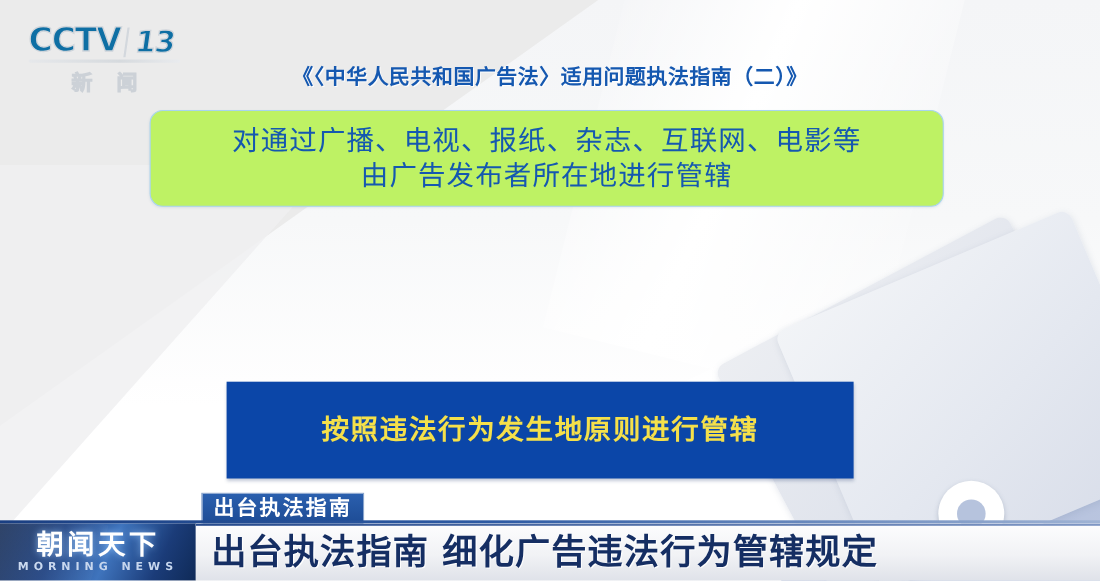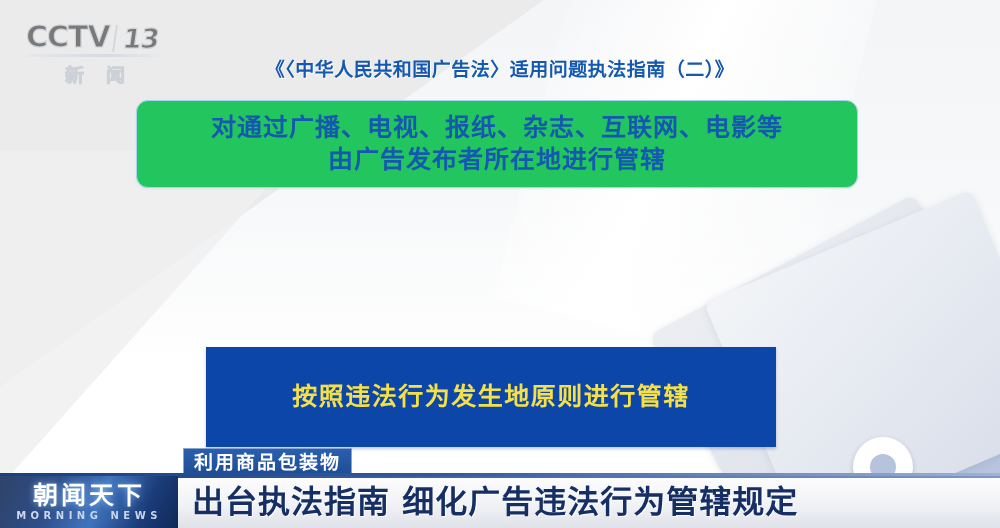--- a/index.html
+++ b/index.html
@@ -134,21 +134,21 @@
     width: 140px; height: 66px;
   }
   .cctv-row {
     display: flex;
     align-items: flex-end;
     font-family: "DejaVu Sans", "Liberation Sans", sans-serif;
     font-weight: 700;
     letter-spacing: -1px;
     font-size: 30px;
     line-height: 1;
-    color: #737373;
+    color: #0369a1;
     -webkit-text-stroke: 1.2px #cfd4da;
     text-shadow: 0 1px 0 #e8eaed;
     opacity: .95;
   }
   .cctv-13 {
     margin-left: 4px;
     font-size: 27px;
     border-left: 2px solid #d2d7dd;
     padding-left: 7px;
     transform: skewX(-8deg);
@@ -192,44 +192,44 @@
     display: flex;
     flex-direction: column;
     align-items: center;
     justify-content: center;
     text-align: center;
     white-space: nowrap;
   }
   .box-line { line-height: 1.28; }
 
   .box-light {
-    background: #22c55e;
+    background: #bef264;
     border: 1.6px solid #a8d4ef;
     border-radius: 12px;
     color: #1558b0;
-    font-weight: 700;
+    font-weight: 400;
     font-size: 25px;
     letter-spacing: 1px;
     box-shadow: 0 1px 2px rgba(90,130,170,.12);
   }
 
   .box-dark {
     background: #0b46a8;
     border: none;
     color: #f5e04a;
     font-weight: 700;
     font-size: 25px;
     letter-spacing: 1.5px;
     box-shadow: 0 2px 3px rgba(40,60,110,.28);
   }
 
   #box1 { left: 136px; top: 100px;  width: 722px; height: 88px; }
   #box2 { left: 264px; top: 199px;  width: 466px; height: 42px; }
   #box3 { left: 172px; top: 256px;  width: 634px; height: 82px; }
-  #box4 { left: 206px; top: 347px;  width: 570px; height: 100px; }
+  #box4 { left: 206px; top: 347px;  width: 570px; height: 88px; }
 
   
   .source-tag {
     position: absolute;
     left: 183px; top: 448px;
     padding: 3px 10px 4px 10px;
     background: linear-gradient(180deg, #2a5fae 0%, #1d4b94 100%);
     color: #ffffff;
     font-size: 19px;
     font-weight: 700;
@@ -346,21 +346,21 @@
     <div class="box-line">对通过广播、电视、报纸、杂志、互联网、电影等</div>
     <div class="box-line">由广告发布者所在地进行管辖</div>
   </div>
 
 
 
   <div id="box4" class="box box-dark">
     <div class="box-line">按照违法行为发生地原则进行管辖</div>
   </div>
 
-  <div class="source-tag">利用商品包装物</div>
+  <div class="source-tag">出台执法指南</div>
 
   <div class="banner-rule"></div>
   <div class="banner">
     <div class="prog-logo">
       <div class="prog-cn">朝闻天下</div>
       <div class="prog-en">MORNING NEWS</div>
     </div>
     <div class="banner-headline">
       <div class="headline-text">出台执法指南 细化广告违法行为管辖规定</div>
     </div>

